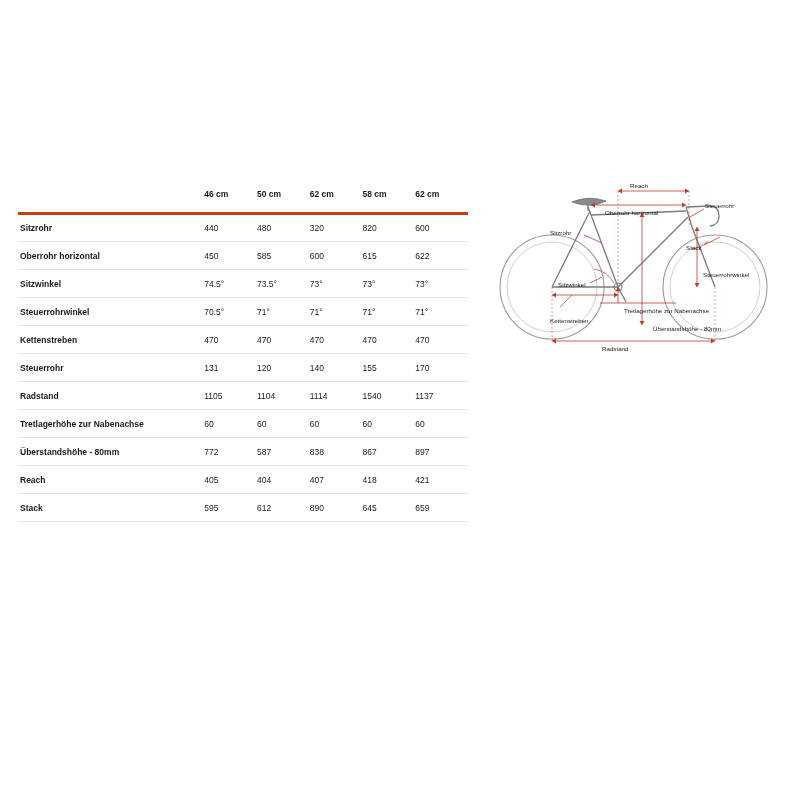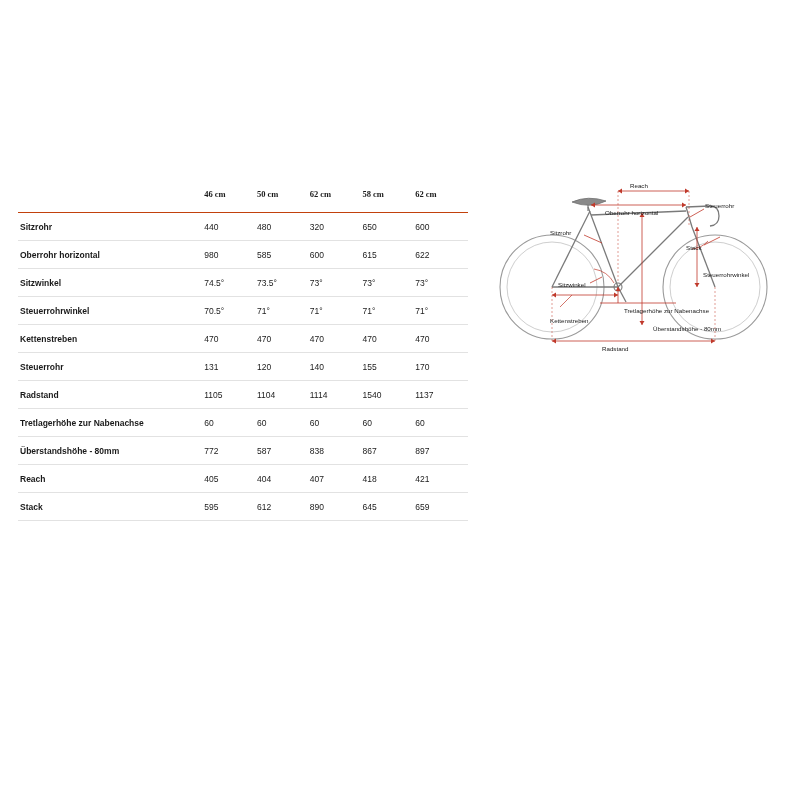--- a/index.html
+++ b/index.html
@@ -33,22 +33,21 @@
     vertical-align: middle;
   }
   #geometry-table thead th {
     font-size: 8.5px;
     font-weight: bold;
     color: #1a1a1a;
     height: 28px;
     padding-bottom: 4px;
   }
   #geometry-table thead tr {
-    border-bottom: 1px solid #c2410c;
-    font-family: Liberation Serif, serif;
+    border-bottom: 3px solid #c2410c;
   }
   #geometry-table tbody tr {
     border-bottom: 1px solid #e2e2e2;
     height: 28px;
   }
   #geometry-table tbody tr:last-child {
     border-bottom: 1px solid #e2e2e2;
   }
   #geometry-table td.row-label {
     font-weight: bold;
@@ -96,26 +95,26 @@
       <th class="val">58 cm</th>
       <th class="val">62 cm</th>
     </tr>
   </thead>
   <tbody>
     <tr>
       <td class="row-label">Sitzrohr</td>
       <td class="val">440</td>
       <td class="val">480</td>
       <td class="val">320</td>
-      <td class="val">650</td>
+      <td class="val">820</td>
       <td class="val">600</td>
     </tr>
     <tr>
       <td class="row-label">Oberrohr horizontal</td>
-      <td class="val">980</td>
+      <td class="val">450</td>
       <td class="val">585</td>
       <td class="val">600</td>
       <td class="val">615</td>
       <td class="val">622</td>
     </tr>
     <tr>
       <td class="row-label">Sitzwinkel</td>
       <td class="val">74.5°</td>
       <td class="val">73.5°</td>
       <td class="val">73°</td>

